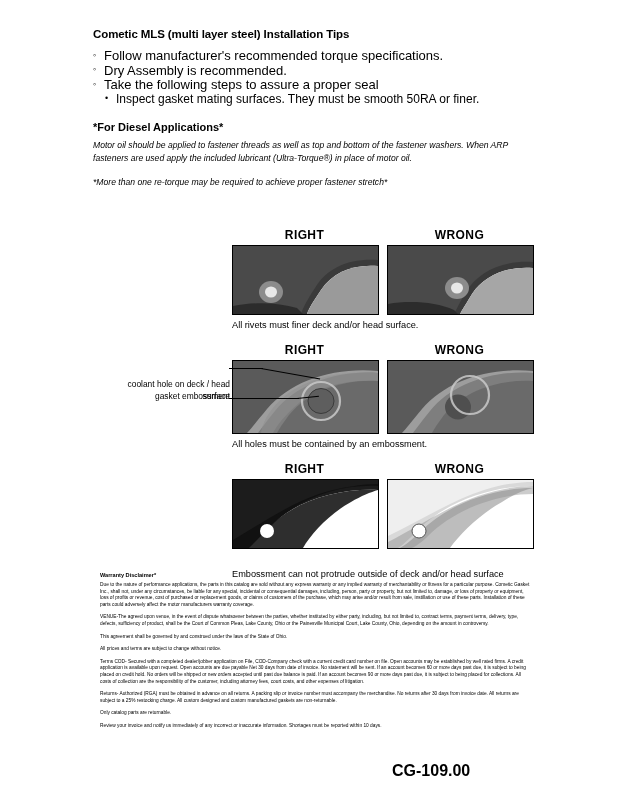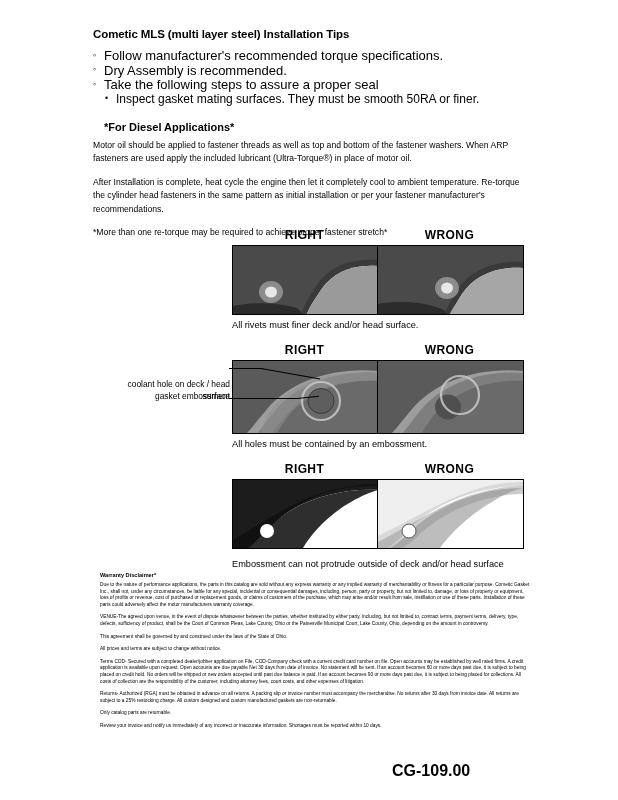--- a/index.html
+++ b/index.html
@@ -71,40 +71,42 @@
     top: -0.5px;
     font-size: 9px;
   }
   .sub-wrap {
     margin-left: 12px;
     margin-top: 1px;
   }
   h2.subhead {
     font-size: 11px;
     font-weight: bold;
-    margin: 15px 0 6px 11px;
+    margin: 15px 0 6px 0;
   }
   p.body {
     font-size: 8.6px;
     line-height: 13.4px;
     margin: 0 0 10px 0;
+    font-style: italic;
   }
   p.body.last {
     margin-bottom: 0;
   }
 
   
   .figures {
     position: absolute;
     left: 232px;
     top: 228px;
     width: 300px;
   }
   .fig-row {
     display: flex;
+    gap: 10px;
   }
   .fig-col {
     width: 145px;
   }
   .fig-label {
     text-align: center;
     font-size: 12px;
     font-weight: bold;
     letter-spacing: 0.4px;
     margin-bottom: 3px;
@@ -123,21 +125,21 @@
   .fig-box svg {
     display: block;
   }
   .caption {
     font-size: 9.2px;
     margin-top: 4px;
     margin-bottom: 12px;
     line-height: 12px;
   }
   .caption.two-line {
-    margin-top: 9px;
+    margin-top: 19px;
   }
 
   
   .callout {
     position: absolute;
     font-size: 8.4px;
     line-height: 11.5px;
     text-align: right;
   }
   #callout-coolant {
@@ -199,21 +201,20 @@
 
     <div class="sub-wrap">
       <ul class="sub">
         <li>Inspect gasket mating surfaces.  They must be smooth 50RA or finer.</li>
       </ul>
     </div>
 
     <h2 class="subhead">*For Diesel Applications*</h2>
 
     <p class="body">Motor oil should be applied to fastener threads as well as top and bottom of the fastener washers.  When ARP fasteners are used apply the included lubricant (Ultra-Torque®) in place of motor oil.</p>
-    <p class="body">After Installation is complete, heat cycle the engine then let it completely cool to ambient temperature.  Re-torque the cylinder head fasteners in the same pattern as initial installation or per your fastener manufacturer's recommendations.</p>
     <p class="body last">*More than one re-torque may be required to achieve proper fastener stretch*</p>
   </div>
 
   <div class="figures">
 
     <div class="fig-row">
       <div class="fig-col">
         <div class="fig-label">RIGHT</div>
         <div class="fig-box">
           <svg width="145" height="68" viewBox="0 0 145 68">

